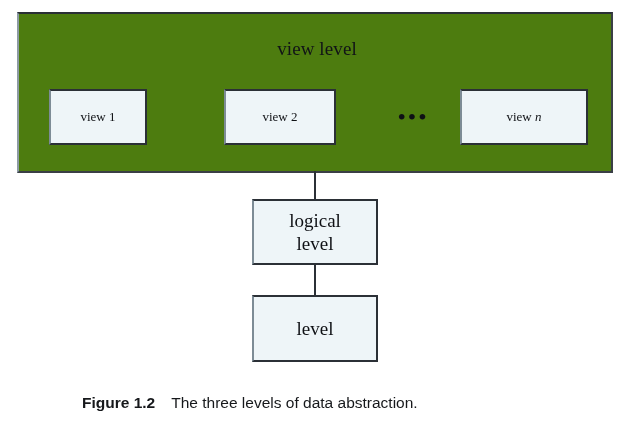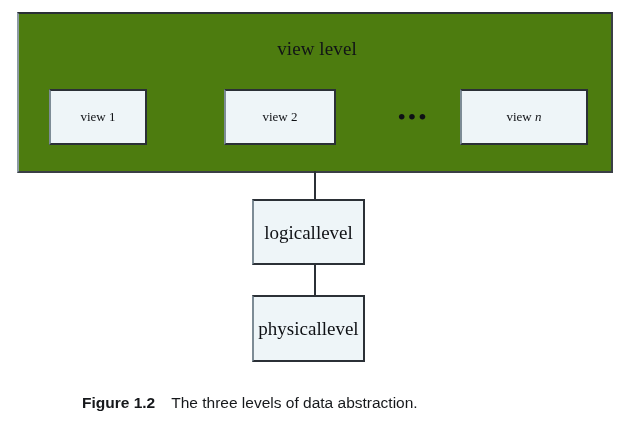--- a/index.html
+++ b/index.html
@@ -90,27 +90,27 @@
     line-height: 24px;
     letter-spacing: 2px;
     color: #0f1115;
     font-family: "Liberation Serif", "DejaVu Serif", serif;
   }
 
   
   .level-box {
     position: absolute;
     left: 252px;
-    width: 113px;
+    width: 126px;
     box-sizing: border-box;
     background: #eef5f8;
     border: 2px solid #2b3036;
     border-left-color: #7d8c96;
     display: flex;
-    flex-direction: row;
+    flex-direction: column;
     align-items: center;
     justify-content: center;
   }
   .level-box .level-line {
     font-size: 19px;
     line-height: 23px;
     color: #0f1115;
     white-space: nowrap;
   }
 
@@ -183,21 +183,20 @@
   <div class="connector connector-view-logical"></div>
 
   <div class="level-box logical-box">
     <span class="level-line">logical</span>
     <span class="level-line">level</span>
   </div>
 
   <div class="connector connector-logical-physical"></div>
 
   <div class="level-box physical-box">
-    <span class="level-line">physical</span>
     <span class="level-line">level</span>
   </div>
 
   <div class="figure-caption">
     <span class="caption-label">Figure 1.2</span><span class="caption-text">The three levels of data abstraction.</span>
   </div>
 
 </div>
 
 </body></html>

